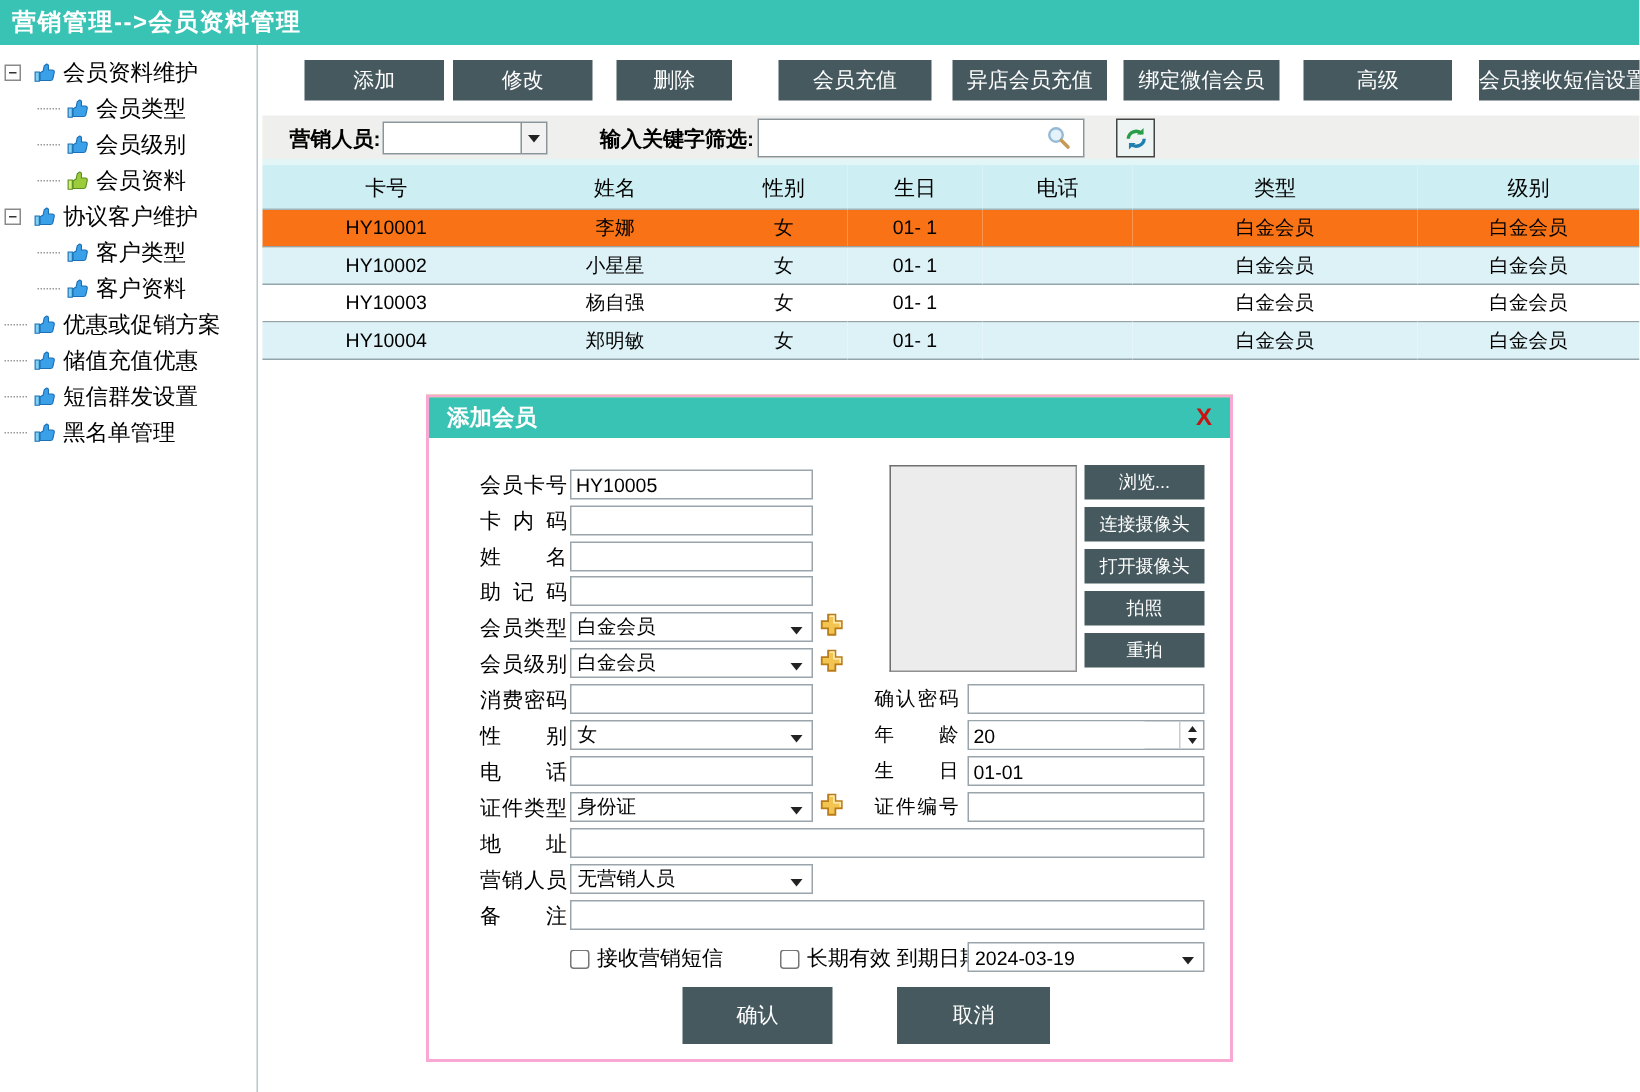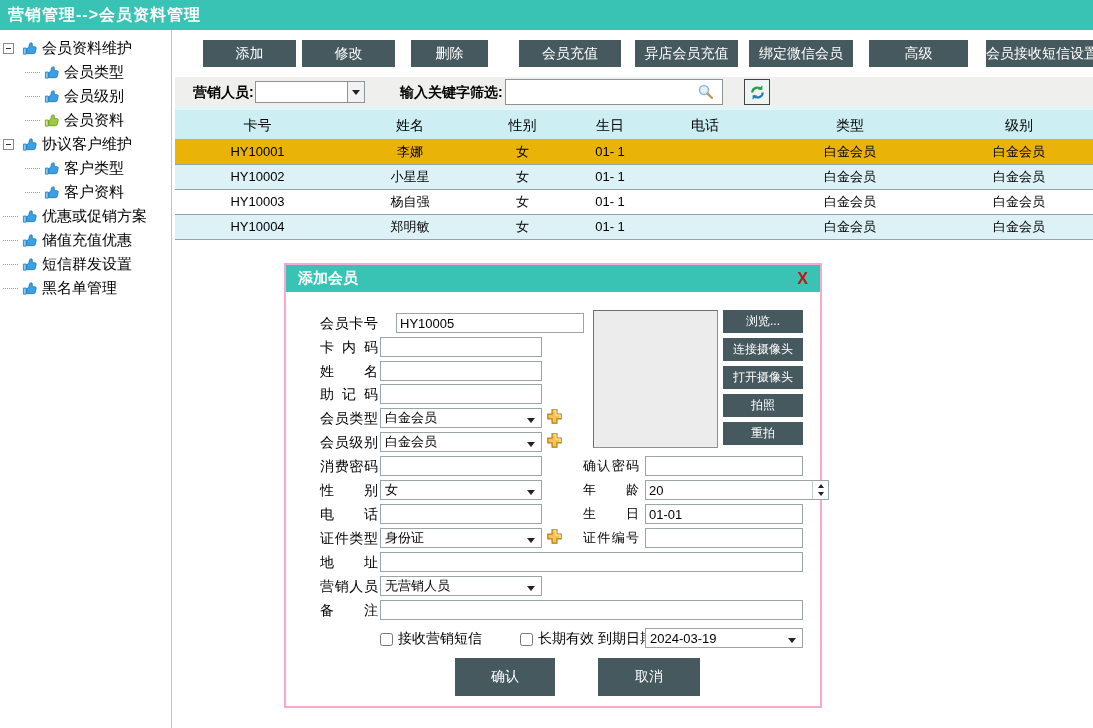--- a/index.html
+++ b/index.html
@@ -46,21 +46,21 @@
     border:1px solid #444; display:flex; align-items:center; justify-content:center; cursor:pointer; }
 
   
   .prestripe { position:absolute; left:0; right:0; top:76px; height:4px; background:#e2f5f7; }
   .grid { position:absolute; left:0; right:0; top:80px; display:grid;
     grid-template-columns:165px 140px 85px 90px 100px 190px auto; font-size:13px; }
   .grid .hc { height:30px; line-height:30px; text-align:center; background:#cdeef2;
     border-bottom:1px solid #9fb4b8; font-size:14px; }
   .grid .dc { height:25px; line-height:24px; text-align:center; border-bottom:1px solid #93a5aa;
     overflow:hidden; white-space:nowrap; }
-  .row-sel .dc { background:#eab308; }
+  .row-sel .dc { background:#f97316; }
   .row-alt .dc { background:#ddf2f6; }
   .row-white .dc { background:#ffffff; }
 
   
   .dialog { position:absolute; left:284px; top:263px; width:538px; height:445px;
     border:2px solid #f9a8d4; background:#bef264; }
   .dlg-title { height:27px; background:#38c3b4; display:flex; align-items:center; padding:0 12px; }
   .dlg-title .t { color:#fff; font-weight:bold; font-size:15px; flex:1; }
   .dlg-close { color:#cc1111; font-weight:bold; font-size:16px; cursor:pointer; font-family:"Liberation Sans",sans-serif; }
   .dlg-body { position:relative; height:414px; background:#fff; font-size:14px; }
@@ -305,21 +305,21 @@
   </div>
 
   <div class="dialog">
     <div class="dlg-title">
       <span class="t">添加会员</span>
       <span class="dlg-close">X</span>
     </div>
     <div class="dlg-body">
 
       <span class="fl" style="left:34px;top:21px;">会员卡号</span>
-      <input class="fi" style="left: 110px; top: 21px; width: 188px;" value="HY10005">
+      <input class="fi" style="left: 94px; top: 21px; width: 162px;" value="HY10005">
 
       <span class="fl" style="left:34px;top:45px;">卡内码</span>
       <input class="fi" style="left: 94px; top: 45px; width: 162px;" value="">
 
       <span class="fl" style="left:34px;top:69px;">姓名</span>
       <input class="fi" style="left: 94px; top: 69px; width: 162px;" value="">
 
       <span class="fl" style="left:34px;top:92px;">助记码</span>
       <input class="fi" style="left: 94px; top: 92px; width: 162px;" value="">
 
@@ -351,21 +351,21 @@
       <input class="fi" style="left: 94px; top: 164px; width: 162px;" value="">
       <span class="frl" style="left:297px;top:164px;">确认密码</span>
       <input class="fi" style="left: 359px; top: 164px; width: 158px;" value="">
 
       <span class="fl" style="left:34px;top:188px;">性别</span>
       <div class="fsel" style="left:94px;top:188px;width:162px;">
         <span class="cval">女</span>
         <span class="sarr"></span>
       </div>
       <span class="frl" style="left:297px;top:188px;">年龄</span>
-      <div class="spinwrap" style="left:359px;top:188px;width:184px;gap:23px;">
+      <div class="spinwrap" style="left:359px;top:188px;width:158px;gap:23px;">
         <input value="20" style="">
         <span class="spincol">
           <span class="sp">
               <span class="tri-up"></span>
             </span>
           <span class="sp">
               <span class="tri-dn"></span>
             </span>
         </span>
       </div>

